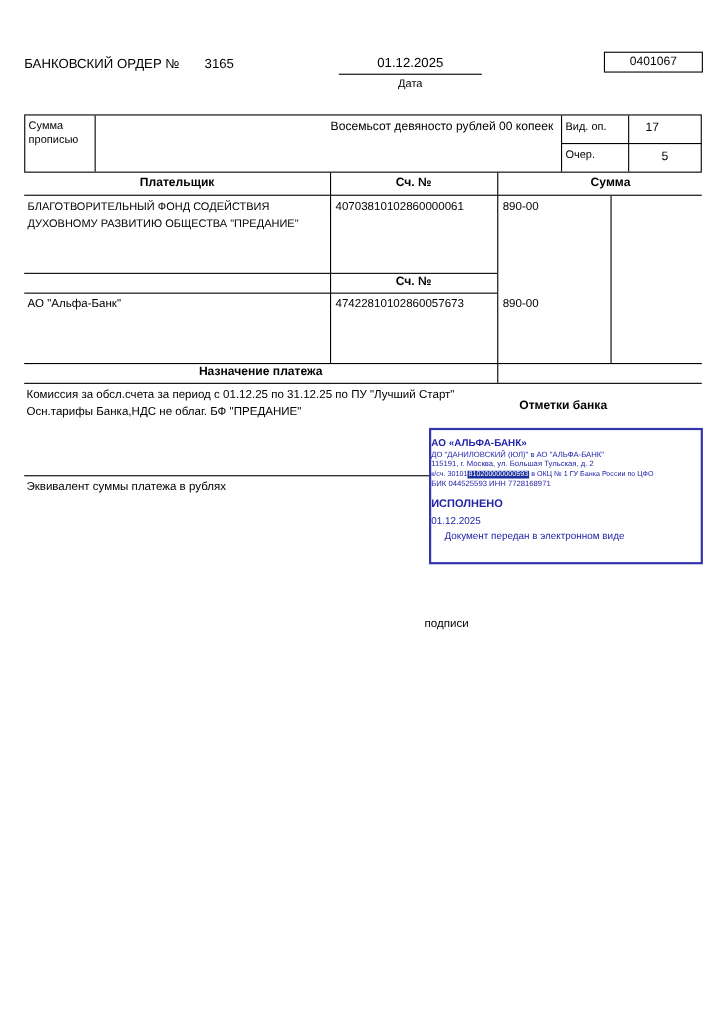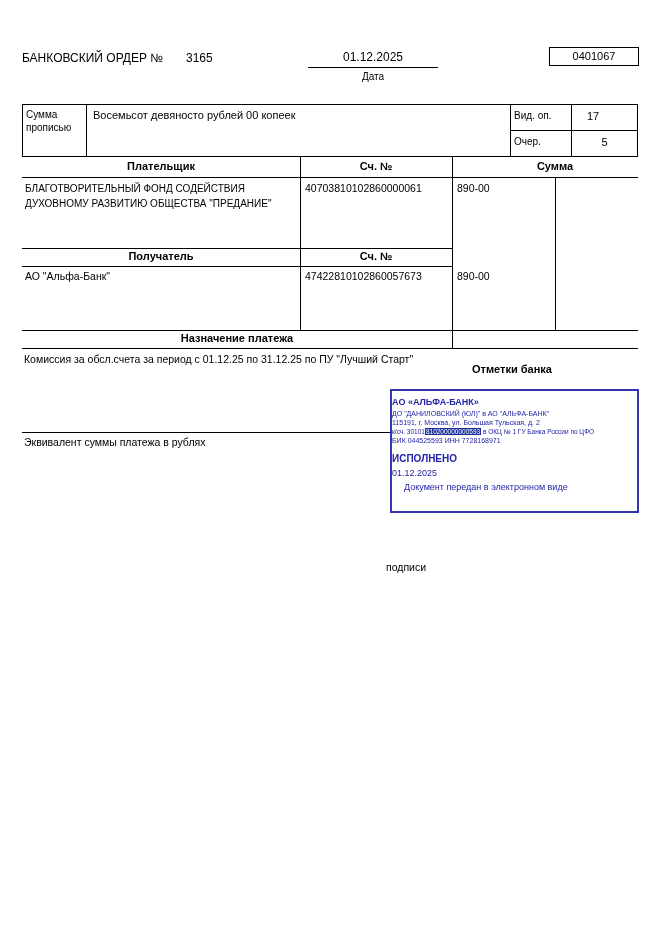--- a/index.html
+++ b/index.html
@@ -17,21 +17,21 @@
   .fs10 { font-size:10px; }
 
   .doc-title { left:22px; top:51px; }
   .order-number { left:186px; top:51px; }
   .date-value { left:308px; top:50px; width:130px; border-bottom:1px solid #000; padding-bottom:3px; }
   .date-label { left:308px; top:71px; width:130px; }
   .form-code { left:549px; top:47px; width:90px; height:19px; border:1px solid #000; line-height:17px; }
 
   .sum-block { left:22px; top:104px; width:616px; height:53px; border:1px solid #000; }
   .sum-label { left:0; top:0; width:64px; height:51px; border-right:1px solid #000; padding:3px 3px; line-height:1.3; }
-  .sum-value { left:65px; top:0; width:420px; padding:4px 5px; }
+  .sum-value { left:65px; top:0; width:420px; padding:4px 5px;text-align:right; }
   .sb-v1 { left:487px; top:0; height:51px; }
   .sb-v2 { left:548px; top:0; height:51px; }
   .sb-h1 { left:487px; top:25px; width:128px; }
   .vidop-label { left:491px; top:5px; }
   .vidop-value { left:548px; top:5px; width:44px; }
   .ocher-label { left:491px; top:31px; }
   .ocher-value { left:548px; top:31px; width:67px; }
 
   .t-h1 { left:22px; top:177px; width:616px; }
   .t-h2 { left:22px; top:248px; width:430px; }
@@ -106,28 +106,28 @@
   <div class="vline t-v2"></div>
   <div class="vline t-v3"></div>
 
   <div class="abs payer-header center bold fs11">Плательщик</div>
   <div class="abs payer-acct-header center bold fs11">Сч. №</div>
   <div class="abs sum-col-header center bold fs11">Сумма</div>
   <div class="abs payer-name">БЛАГОТВОРИТЕЛЬНЫЙ ФОНД СОДЕЙСТВИЯ ДУХОВНОМУ РАЗВИТИЮ ОБЩЕСТВА "ПРЕДАНИЕ"</div>
   <div class="abs payer-account fs105">40703810102860000061</div>
   <div class="abs payer-amount fs105">890-00</div>
 
-  <div class="abs recipient-header center bold fs11">Получатель</div>
   <div class="abs recipient-acct-header center bold fs11">Сч. №</div>
   <div class="abs recipient-name fs105">АО "Альфа-Банк"</div>
   <div class="abs recipient-account fs105">47422810102860057673</div>
   <div class="abs recipient-amount fs105">890-00</div>
 
   <div class="abs purpose-header center bold fs11">Назначение платежа</div>
   <div class="abs purpose-line1 fs105">Комиссия за обсл.счета за период с 01.12.25 по 31.12.25 по ПУ "Лучший Старт"</div>
+  <div class="abs purpose-line2 fs105">Осн.тарифы Банка,НДС не облаг. БФ "ПРЕДАНИЕ"</div>
   <div class="abs bank-marks-label center bold fs11">Отметки банка</div>
 
   <div class="abs stamp-box">
     <div class="stamp-bank-name">АО «АЛЬФА-БАНК»</div>
     <div class="stamp-branch">ДО "ДАНИЛОВСКИЙ (ЮЛ)" в АО "АЛЬФА-БАНК"</div>
     <div class="stamp-address">115191, г. Москва, ул. Большая Тульская, д. 2</div>
     <div class="stamp-corr"><span>к/сч. 30101</span><span class="stamp-highlight">810200000000593</span><span> в ОКЦ № 1 ГУ Банка России по ЦФО</span></div>
     <div class="stamp-bik-inn">БИК 044525593 ИНН 7728168971</div>
     <div class="stamp-status">ИСПОЛНЕНО</div>
     <div class="stamp-date">01.12.2025</div>

